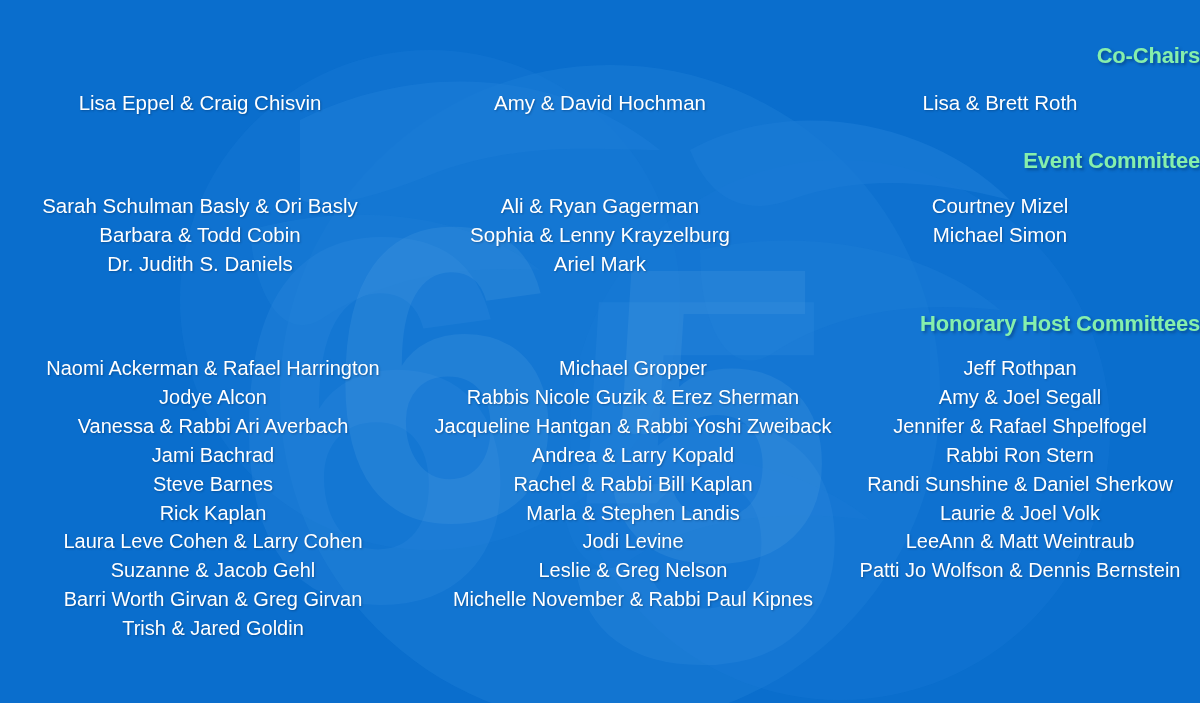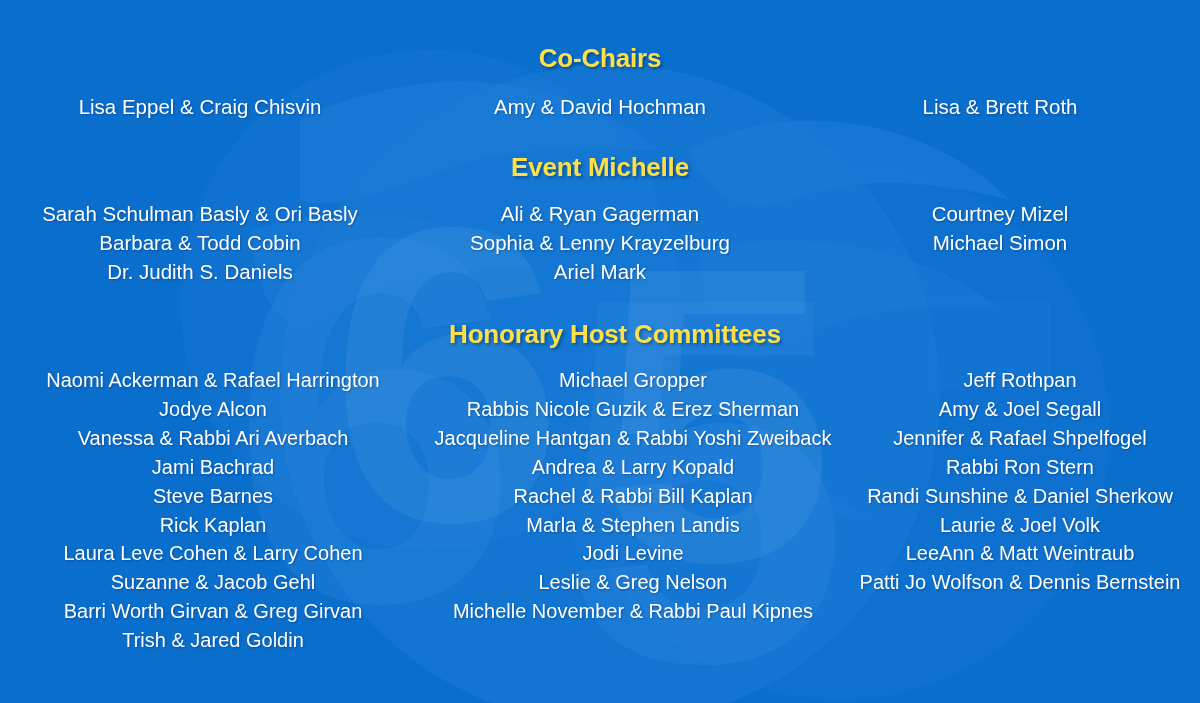--- a/index.html
+++ b/index.html
@@ -42,24 +42,24 @@
     height: 703px;
     box-sizing: border-box;
     padding: 0;
   }
 
   .section {
     width: 100%;
   }
 
   .section-title {
-    text-align: center;
-    color: #fde047;
+    text-align: right;
+    color: #86efac;
     font-weight: bold;
-    font-size: 26px;
+    font-size: 22px;
     line-height: 1.0;
     letter-spacing: -0.2px;
     text-shadow: 2px 2px 3px rgba(0, 40, 85, 0.45);
     white-space: nowrap;
   }
 
   .columns {
     display: flex;
     width: 100%;
   }
@@ -142,21 +142,21 @@
         <div class="column">
           <div class="name">Amy &amp; David Hochman</div>
         </div>
         <div class="column">
           <div class="name">Lisa &amp; Brett Roth</div>
         </div>
       </div>
     </div>
 
     <div class="section" id="sec-event">
-      <div class="section-title">Event Michelle</div>
+      <div class="section-title">Event Committee</div>
       <div class="columns">
         <div class="column">
           <div class="name">Sarah Schulman Basly &amp; Ori Basly</div>
           <div class="name">Barbara &amp; Todd Cobin</div>
           <div class="name">Dr. Judith S. Daniels</div>
         </div>
         <div class="column">
           <div class="name">Ali &amp; Ryan Gagerman</div>
           <div class="name">Sophia &amp; Lenny Krayzelburg</div>
           <div class="name">Ariel Mark</div>

